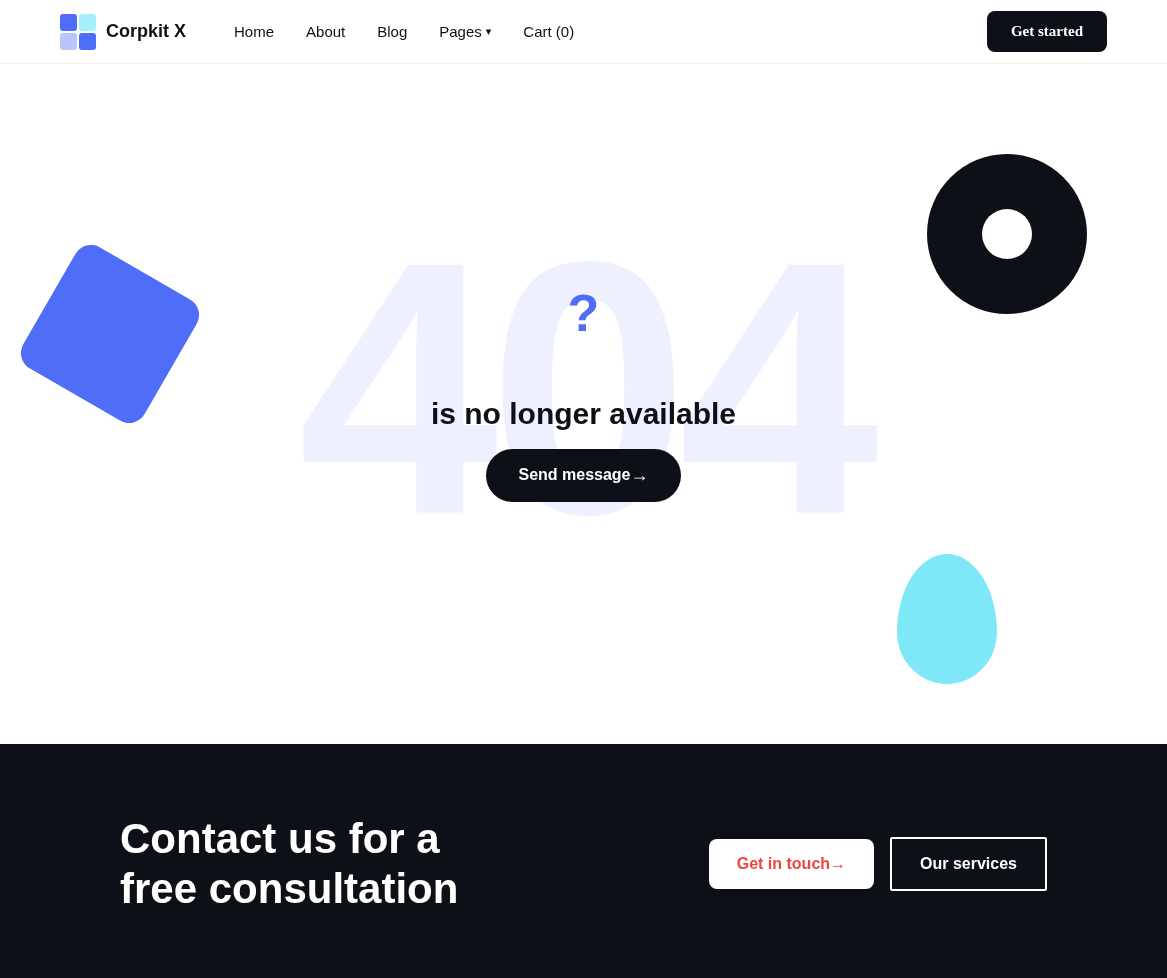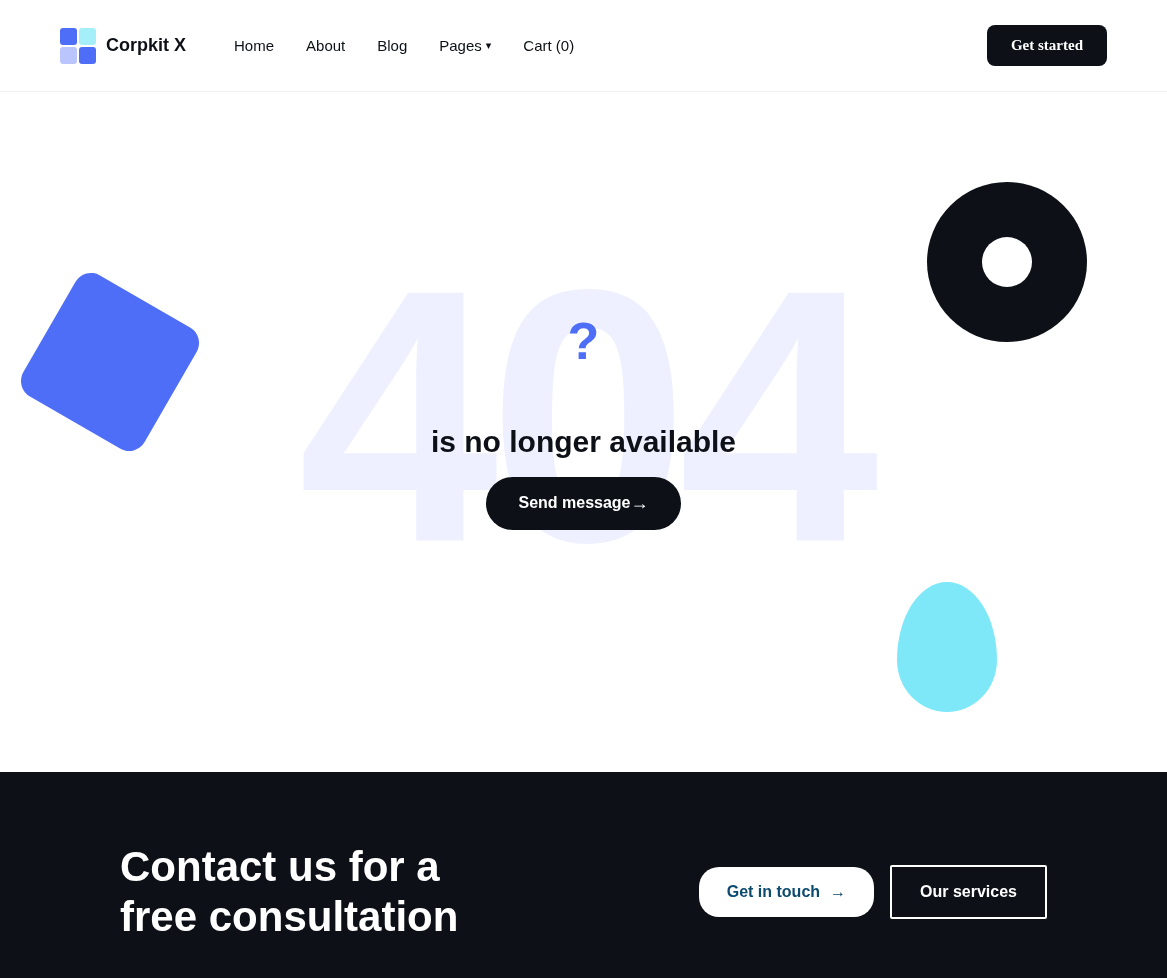--- a/index.html
+++ b/index.html
@@ -4,21 +4,21 @@
   <style>
     * { margin: 0; padding: 0; box-sizing: border-box; }
     body { font-family: -apple-system, BlinkMacSystemFont, 'Segoe UI', sans-serif; background: #fff; overflow-x: hidden; }
 
     
     .navbar {
       display: flex;
       align-items: center;
       justify-content: space-between;
       padding: 0 60px;
-      height: 92px;
+      height: 64px;
       background: #fff;
       border-bottom: 1px solid #f0f0f0;
     }
     .navbar-left { display: flex; align-items: center; gap: 48px; }
     .logo { display: flex; align-items: center; gap: 10px; text-decoration: none; }
     .logo-icon { width: 36px; height: 36px; position: relative; }
     .logo-icon svg { width: 36px; height: 36px; }
     .logo-text { font-size: 18px; font-weight: 700; color: #0d1117; }
     .nav-links { display: flex; align-items: center; gap: 32px; }
     .nav-link { text-decoration: none; color: #0d1117; font-size: 15px; font-weight: 500; }
@@ -162,26 +162,25 @@
     .footer-cta-title {
       font-size: 42px;
       font-weight: 800;
       color: #fff;
       line-height: 1.2;
     }
     .footer-cta-buttons { display: flex; gap: 16px; align-items: center; }
     .get-in-touch-btn {
       display: inline-flex;
       align-items: center;
-      gap: 10px;
       background: #fff;
-      color: #0c4a6e;
+      color: #ef4444;
       border: none;
       padding: 16px 28px;
-      border-radius: 20px;
+      border-radius: 8px;
       font-size: 16px;
       font-weight: 600;
       cursor: pointer;
     }
     .our-services-btn {
       display: inline-flex;
       align-items: center;
       gap: 10px;
       background: transparent;
       color: #fff;

